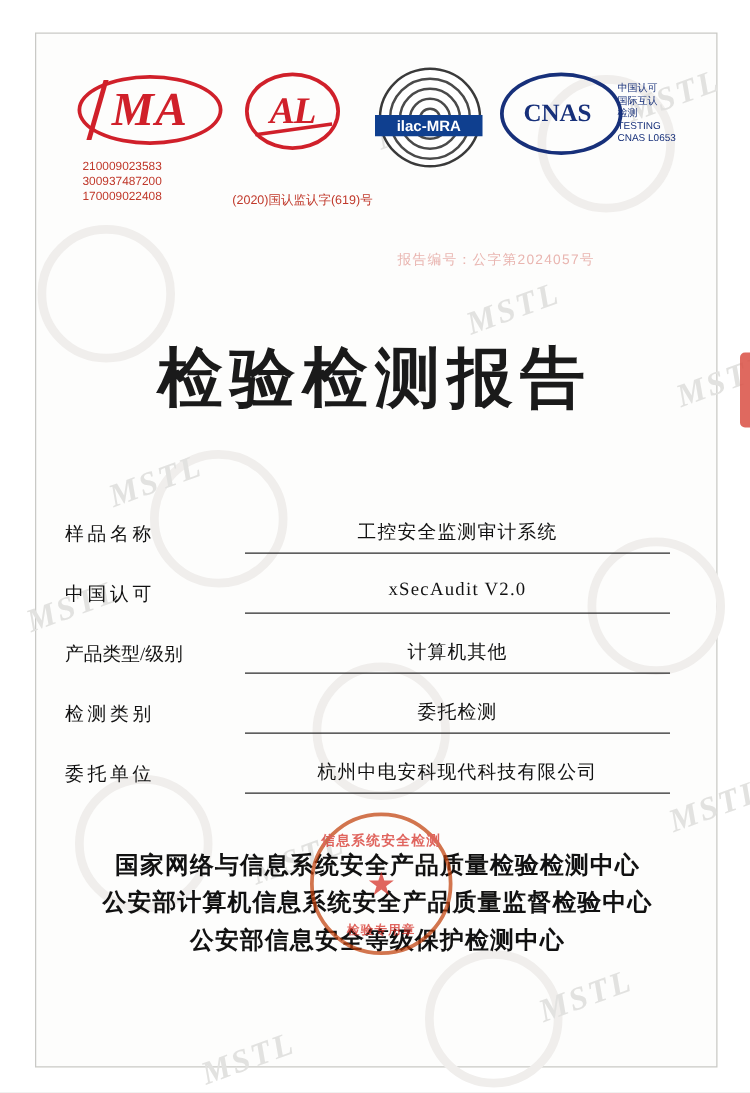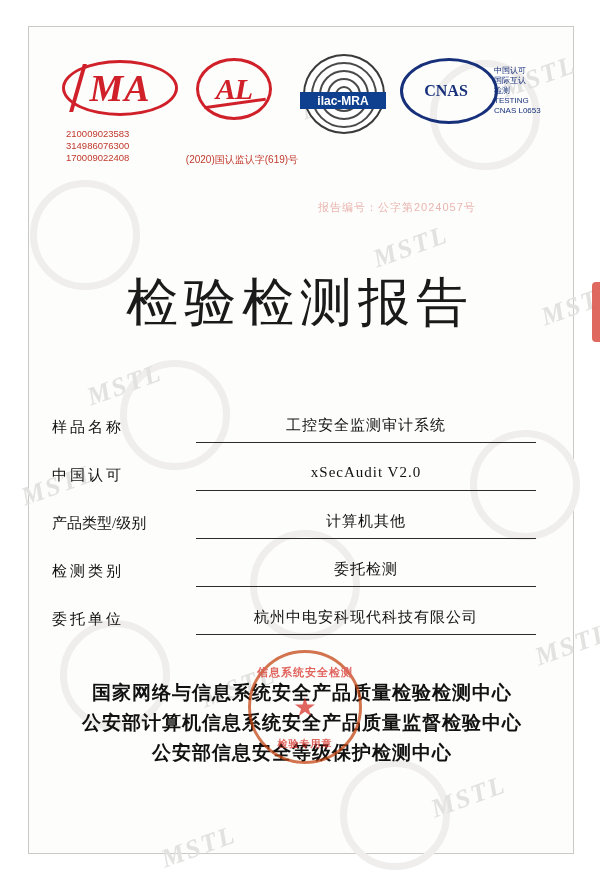--- a/index.html
+++ b/index.html
@@ -219,21 +219,21 @@
   }
   .cnas-text {
     position: absolute;
     inset: 0;
     display: flex;
     align-items: center;
     justify-content: center;
     color: #17307a;
     font-family: "Liberation Serif", serif;
     font-weight: bold;
-    font-size: 16px;
+    font-size: 20px;
     letter-spacing: 0px;
   }
   .cnas-side {
     position: absolute;
     left: 494px;
     top: 14px;
     color: #17307a;
     font-size: 8px;
     line-height: 10px;
     font-family: "Liberation Sans", sans-serif;
@@ -254,21 +254,21 @@
   }
 
   
   .doc-title {
     position: absolute;
     left: 0;
     top: 268px;
     width: 600px;
     text-align: center;
     font-family: "Liberation Serif", serif;
-    font-weight: normal;
+    font-weight: bold;
     font-size: 52px;
     letter-spacing: 6px;
     color: #1a1a1a;
   }
 
   
   .fields {
     position: absolute;
     left: 0;
     top: 408px;
@@ -413,21 +413,21 @@
 
   <div class="logos">
 
     <div class="logo-cma">
       <div class="cma-ellipse"></div>
       <div class="cma-slash"></div>
       <div class="cma-text">MA</div>
     </div>
     <div class="cma-codes">
       <div>210009023583</div>
-      <div>314986076300</div>
+      <div>300937487200</div>
       <div>170009022408</div>
     </div>
 
     <div class="logo-cal">
       <div class="cal-circle"></div>
       <div class="cal-text">AL</div>
       <div class="cal-bar"></div>
     </div>
     <div class="cal-code">(2020)国认监认字(619)号</div>
 

